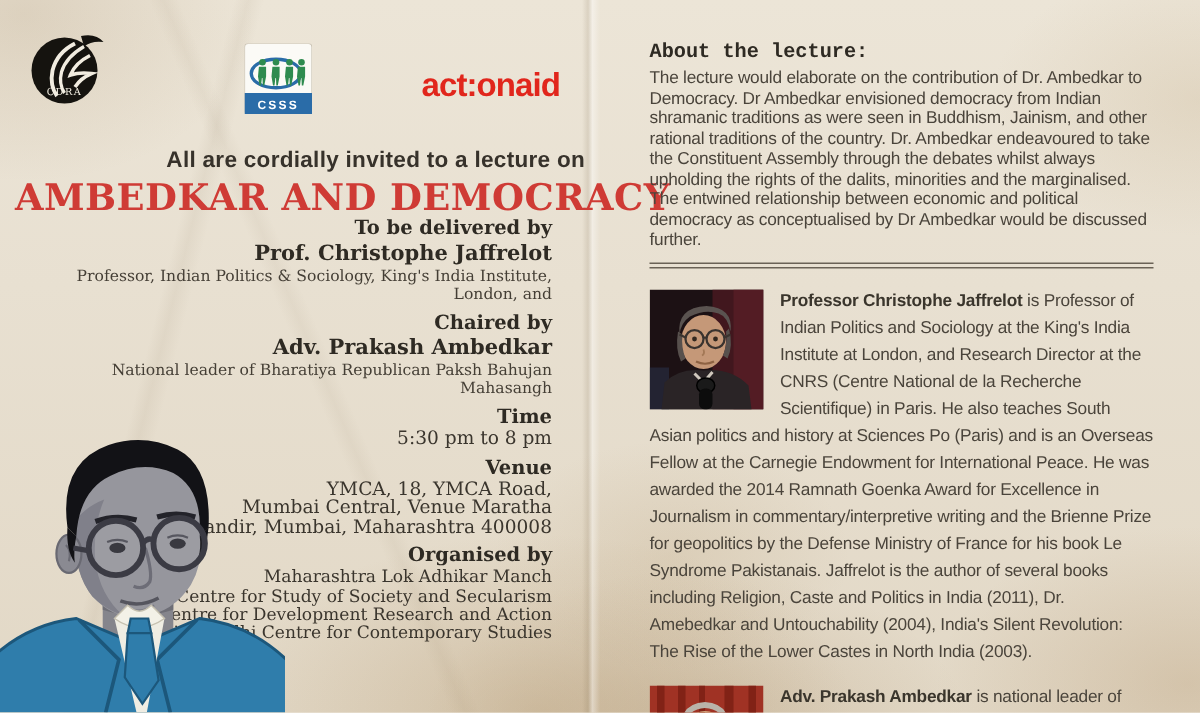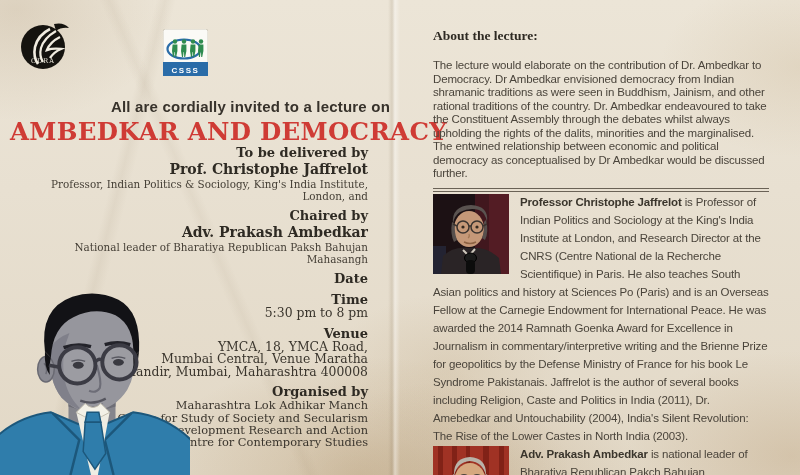--- a/index.html
+++ b/index.html
@@ -52,27 +52,27 @@
   .dg-small { font-size:10.4px; line-height:11.5px; color:#443e35; }
   .dg-line  { font-size:12.4px; line-height:12.6px; color:#3a352d; }
   .dg-org   { font-size:11.4px; line-height:12.3px; color:#3a352d; }
 
   
   .ambedkar { position:absolute; left:-6px; bottom:0; width:196px; height:190px; }
 
   
   .right-col { position:absolute; left:433px; top:28px; width:336px; color:#453f36; }
   .about-head {
-    font-family:Liberation Serif, serif; font-weight:bold;
-    font-size:13.5px; color:#2e2a23; margin-bottom:15px;
+    font-family:Liberation Mono, monospace; font-weight:bold;
+    font-size:13.5px; color:#2e2a23; margin-bottom:3px;
   }
   .body-text { font-size:11.5px; line-height:13.5px; letter-spacing:-0.15px; color:#4a443b; }
   .body-text b { color:#3a352c; }
   .double-rule { margin-top:7px; height:4px; border-top:1px solid #6a6256; border-bottom:1px solid #6a6256; }
-  .bio-block { overflow:hidden; }
+  .bio-block { margin-top:12px; overflow:hidden; }
   .bio-block::after { content:""; display:block; clear:both; }
   .bio-photo { float:left; width:76px; height:80px; margin:2px 11px 3px 0; display:block; }
 
   .icon-svg { display:block; width:100%; height:100%; }
 </style>
 </head>
 <body>
 
 <div class="poster">
 
@@ -99,20 +99,21 @@
           <path d="M18.6,15.5 h4.8 v6.5 l-1.2,6 h-1 l-0.2,-5 h-0.4 l-0.6,5 h-1 l-1,-6 Z"></path>
         <circle cx="30" cy="12.5" r="2.2"></circle>
           <path d="M27.6,15.5 h4.8 v6.5 l-1.2,6 h-1 l-0.2,-5 h-0.4 l-0.6,5 h-1 l-1,-6 Z"></path>
         <circle cx="38" cy="12.5" r="2.2"></circle>
           <path d="M35.6,15.5 h4.8 v6.5 l-1.2,6 h-1 l-0.2,-5 h-0.4 l-0.6,5 h-1 l-1,-6 Z"></path>
       </g>
       <text x="22.5" y="43.5" text-anchor="middle" font-family="Liberation Sans, sans-serif" font-weight="bold" font-size="8" fill="#ffffff" letter-spacing="1.5">CSSS</text>
     </svg>
   </div>
 
+  <div class="logo-actionaid">act:onaid</div>
 
   <div class="invite-block">
     <div class="invite-line">All are cordially invited to a lecture on</div>
     <div class="main-title">AMBEDKAR AND DEMOCRACY</div>
   </div>
 
   <div class="details">
 
     <div class="dgroup">
       <div class="dg-head">To be delivered by</div>
@@ -120,21 +121,20 @@
       <div class="dg-small">Professor, Indian Politics &amp; Sociology, King's India Institute, London, and</div>
     </div>
 
     <div class="dgroup">
       <div class="dg-head">Chaired by</div>
       <div class="dg-emph">Adv. Prakash Ambedkar</div>
       <div class="dg-small">National leader of Bharatiya Republican Paksh Bahujan Mahasangh</div>
     </div>
 
     <div class="dgroup">
-      <div class="dg-head">Date</div>
     </div>
 
     <div class="dgroup">
       <div class="dg-head">Time</div>
       <div class="dg-line">5:30 pm to 8 pm</div>
     </div>
 
     <div class="dgroup">
       <div class="dg-head">Venue</div>
       <div class="dg-line">YMCA, 18, YMCA Road,</div>

